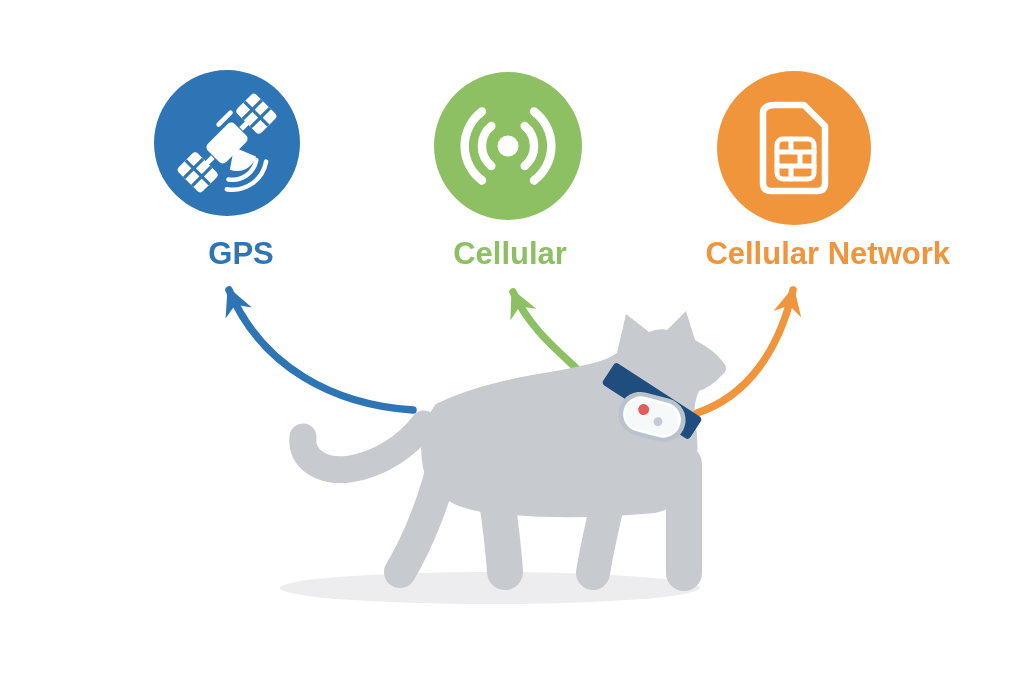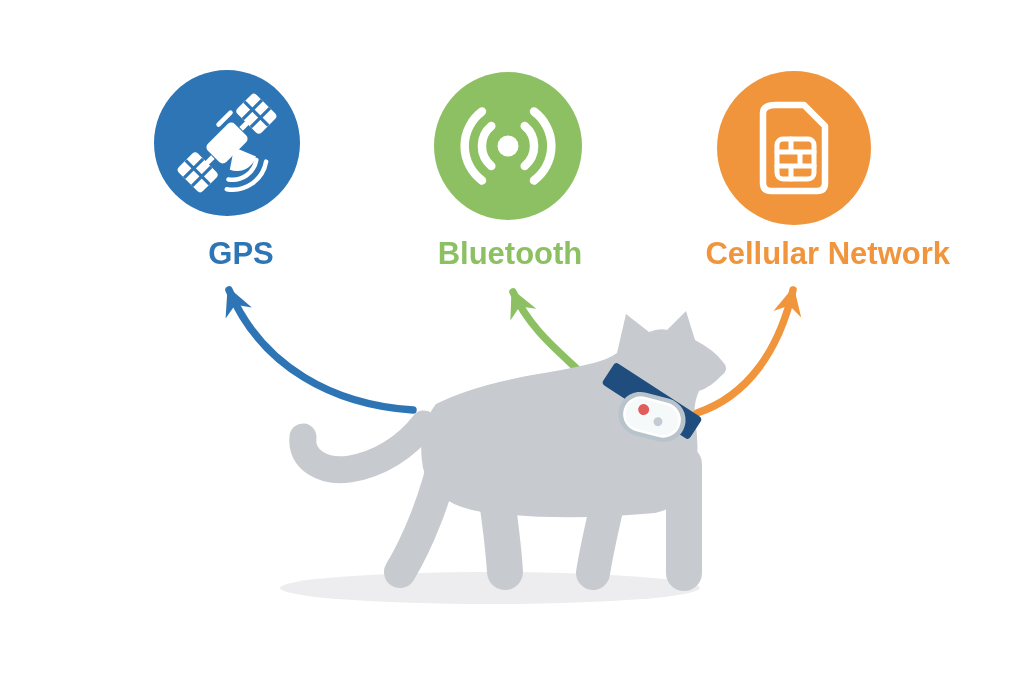--- a/index.html
+++ b/index.html
@@ -157,16 +157,16 @@
       <g>
         <path d="M 776 105 L 804 105 L 825 126 L 825 183 Q 825 191 817 191 L 771 191
                  Q 763 191 763 183 L 763 113 Q 763 105 776 105 Z" class="icon-stroke" stroke-width="6.5"></path>
         <rect x="777" y="139" width="37" height="40" rx="6" class="icon-stroke" stroke-width="5"></rect>
         <path d="M 777 152 H 814 M 777 166 H 814 M 791 139 V 152 M 800 152 V 166 M 791 166 V 179" class="icon-stroke" stroke-width="5"></path>
       </g>
     </g>
   </svg>
 
   <div class="node-label label-gps">GPS</div>
-  <div class="node-label label-bluetooth">Bluetooth</div>
+  <div class="node-label label-bluetooth">Cellular</div>
   <div class="node-label label-cellular">Cellular Network</div>
 
 </div>
 
 </body></html>

